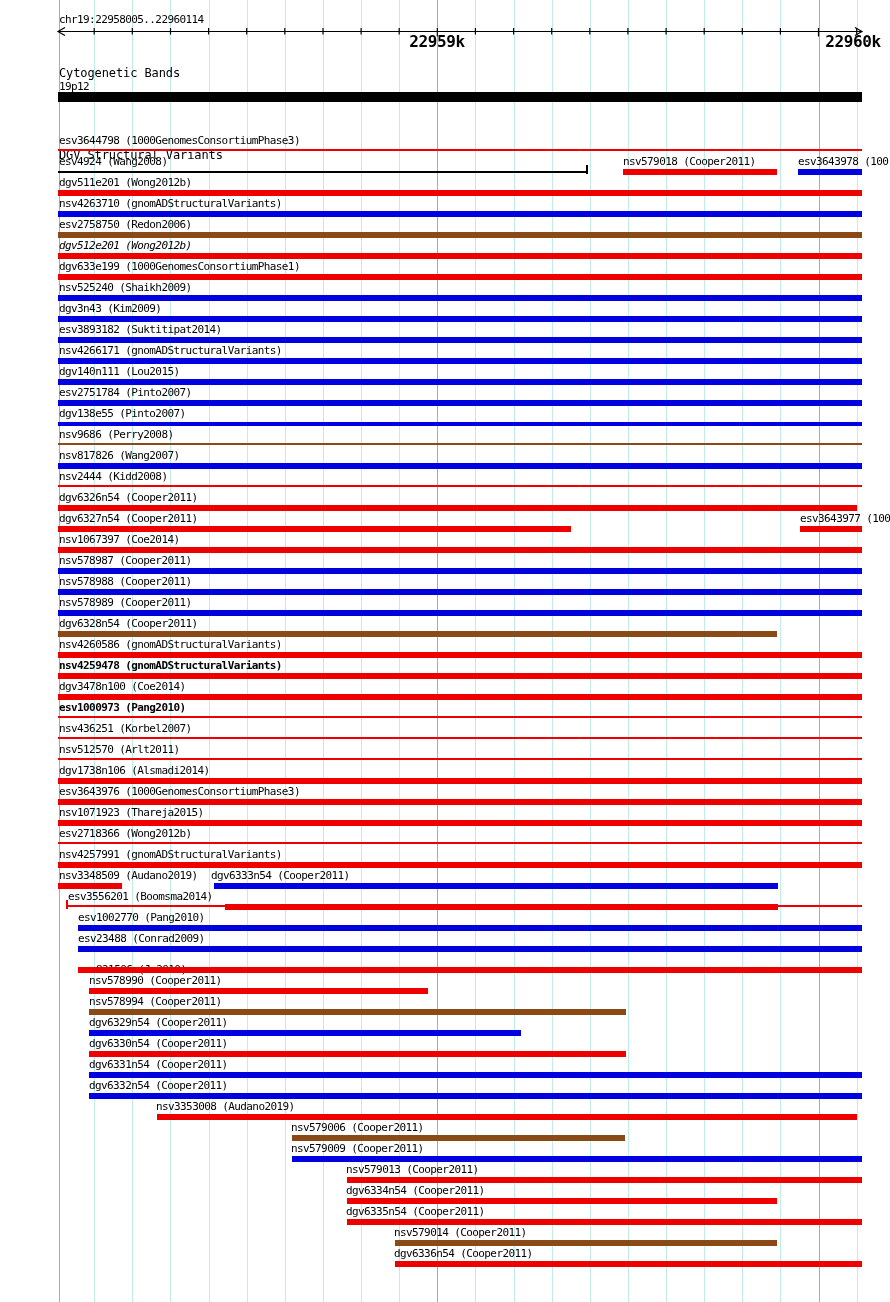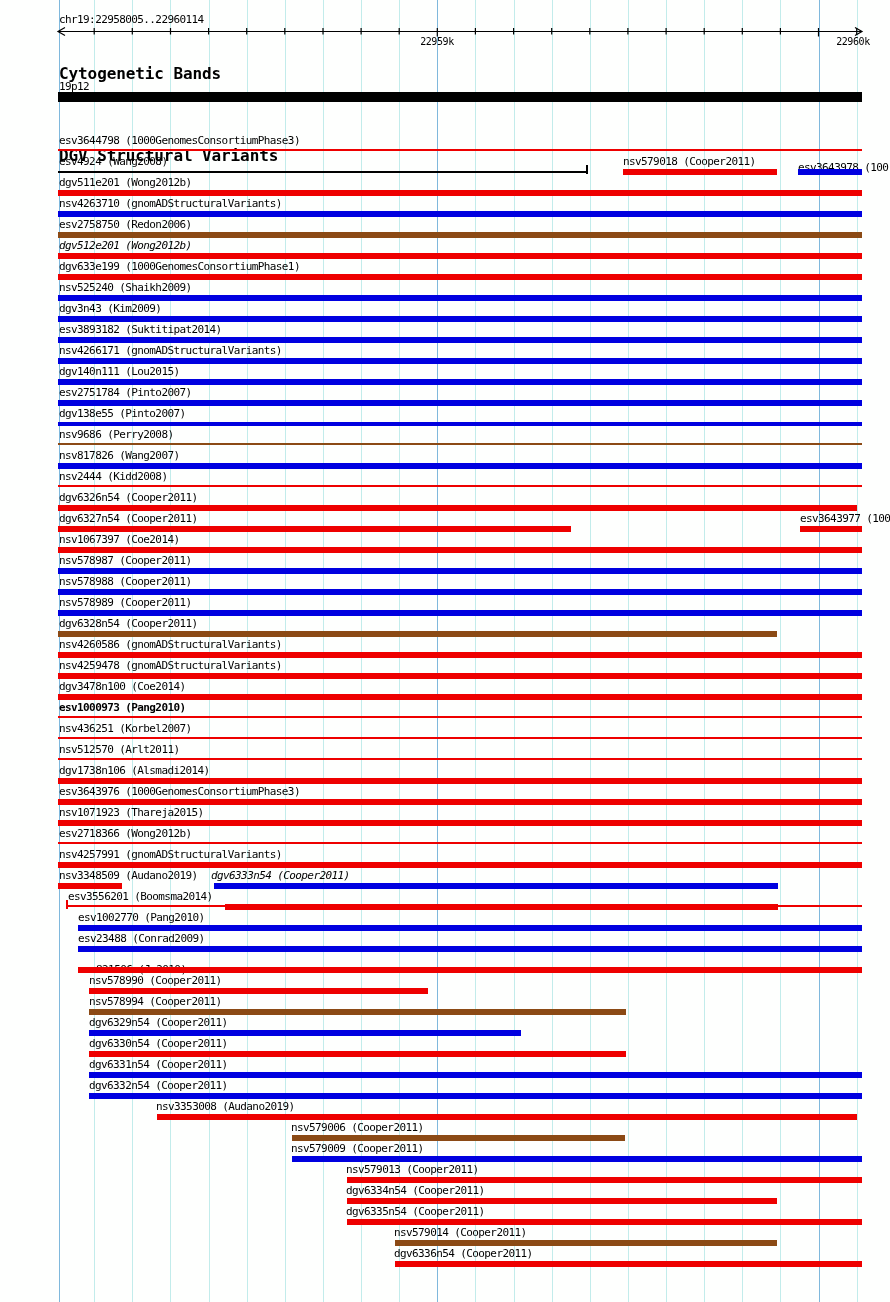--- a/index.html
+++ b/index.html
@@ -4,22 +4,22 @@
 <style>
   html,body{margin:0;padding:0;background:#fff;}
   #stage{
     position:relative;width:890px;height:1302px;overflow:hidden;
     background:#fefffe;font-family:"DejaVu Sans Mono","Liberation Mono",monospace;color:#000;
   }
   .grid{position:absolute;top:0;height:1302px;width:1px;}
   .grid.minor{background:#c2eceb;}
   .grid.major{background:#7fb8dc;}
   .lbl{position:absolute;height:13px;line-height:13px;font-size:11px;letter-spacing:-0.6px;white-space:pre;}
-  .bold{font-weight:bold;font-size:16px;letter-spacing:-0.1px;}
-  .ticklbl{position:absolute;height:12px;line-height:12px;font-size:10px;letter-spacing:-0.4px;transform:translateX(-50%);}
+  .bold{font-weight:normal;font-size:12px;letter-spacing:-0.1px;}
+  .ticklbl{position:absolute;height:12px;line-height:12px;font-size:16px;letter-spacing:-0.4px;transform:translateX(-50%);font-weight:bold;}
   .bar{position:absolute;}
   .cytoband{position:absolute;background:#000;}
   svg{position:absolute;left:0;top:0;}
 </style>
 </head>
 <body>
 
 <div id="stage">
   <div id="gridlines">
       <div class="grid major" style="left: 59px;"></div>
@@ -91,21 +91,21 @@
       <div>
         <div class="lbl" style="left: 59px; top: 134px;">esv3644798 (1000GenomesConsortiumPhase3)</div>
         <div class="bar" style="left: 58px; width: 804px; top: 149px; height: 2px; background: rgb(238, 0, 0);"></div>
       </div>
       <div>
         <div class="lbl" style="left: 59px; top: 155px;">esv4924 (Wang2008)</div>
         <div class="bar" style="left: 58px; width: 529px; top: 171px; height: 2px; background: rgb(0, 0, 0);"></div>
         <div class="bar" style="left: 586px; width: 2px; top: 165px; height: 9px; background: rgb(0, 0, 0);"></div>
         <div class="lbl" style="left: 623px; top: 155px;">nsv579018 (Cooper2011)</div>
         <div class="bar" style="left: 623px; width: 154px; top: 169px; height: 6px; background: rgb(238, 0, 0);"></div>
-        <div class="lbl" style="left: 798px; top: 161px;">esv3643978 (100</div>
+        <div class="lbl" style="left: 798px; top: 155px;">esv3643978 (100</div>
         <div class="bar" style="left: 798px; width: 64px; top: 169px; height: 6px; background: rgb(0, 0, 224);"></div>
       </div>
       <div>
         <div class="lbl" style="left: 59px; top: 176px;">dgv511e201 (Wong2012b)</div>
         <div class="bar" style="left: 58px; width: 804px; top: 190px; height: 6px; background: rgb(238, 0, 0);"></div>
       </div>
       <div>
         <div class="lbl" style="left: 59px; top: 197px;">nsv4263710 (gnomADStructuralVariants)</div>
         <div class="bar" style="left: 58px; width: 804px; top: 211px; height: 6px; background: rgb(0, 0, 224);"></div>
       </div>
@@ -189,21 +189,21 @@
       </div>
       <div>
         <div class="lbl" style="left: 59px; top: 617px;">dgv6328n54 (Cooper2011)</div>
         <div class="bar" style="left: 58px; width: 719px; top: 631px; height: 6px; background: rgb(139, 74, 21);"></div>
       </div>
       <div>
         <div class="lbl" style="left: 59px; top: 638px;">nsv4260586 (gnomADStructuralVariants)</div>
         <div class="bar" style="left: 58px; width: 804px; top: 652px; height: 6px; background: rgb(238, 0, 0);"></div>
       </div>
       <div>
-        <div class="lbl" style="left: 59px; top: 659px;">nsv4259478 (gnomADStructuralVariants)</div>
+        <div class="lbl" style="left: 59px; top: 659px; font-weight: bold;">nsv4259478 (gnomADStructuralVariants)</div>
         <div class="bar" style="left: 58px; width: 804px; top: 673px; height: 6px; background: rgb(238, 0, 0);"></div>
       </div>
       <div>
         <div class="lbl" style="left: 59px; top: 680px;">dgv3478n100 (Coe2014)</div>
         <div class="bar" style="left: 58px; width: 804px; top: 694px; height: 6px; background: rgb(238, 0, 0);"></div>
       </div>
       <div>
         <div class="lbl" style="left: 59px; top: 701px; font-weight: bold;">esv1000973 (Pang2010)</div>
         <div class="bar" style="left: 58px; width: 804px; top: 716px; height: 2px; background: rgb(238, 0, 0);"></div>
       </div>
@@ -231,21 +231,21 @@
         <div class="lbl" style="left: 59px; top: 827px;">esv2718366 (Wong2012b)</div>
         <div class="bar" style="left: 58px; width: 804px; top: 842px; height: 2px; background: rgb(238, 0, 0);"></div>
       </div>
       <div>
         <div class="lbl" style="left: 59px; top: 848px;">nsv4257991 (gnomADStructuralVariants)</div>
         <div class="bar" style="left: 58px; width: 804px; top: 862px; height: 6px; background: rgb(238, 0, 0);"></div>
       </div>
       <div>
         <div class="lbl" style="left: 59px; top: 869px;">nsv3348509 (Audano2019)</div>
         <div class="bar" style="left: 58px; width: 64px; top: 883px; height: 6px; background: rgb(238, 0, 0);"></div>
-        <div class="lbl" style="left: 211px; top: 869px; font-style: italic;">dgv6333n54 (Cooper2011)</div>
+        <div class="lbl" style="left: 211px; top: 869px;">dgv6333n54 (Cooper2011)</div>
         <div class="bar" style="left: 214px; width: 564px; top: 883px; height: 6px; background: rgb(0, 0, 224);"></div>
       </div>
       <div>
         <div class="lbl" style="left: 68px; top: 890px;">esv3556201 (Boomsma2014)</div>
         <div class="bar" style="left: 67px; width: 158px; top: 905px; height: 2px; background: rgb(238, 0, 0);"></div>
         <div class="bar" style="left: 225px; width: 553px; top: 904px; height: 6px; background: rgb(238, 0, 0);"></div>
         <div class="bar" style="left: 778px; width: 84px; top: 905px; height: 2px; background: rgb(238, 0, 0);"></div>
         <div class="bar" style="left: 66px; width: 2px; top: 900px; height: 9px; background: rgb(238, 0, 0);"></div>
       </div>
       <div>

